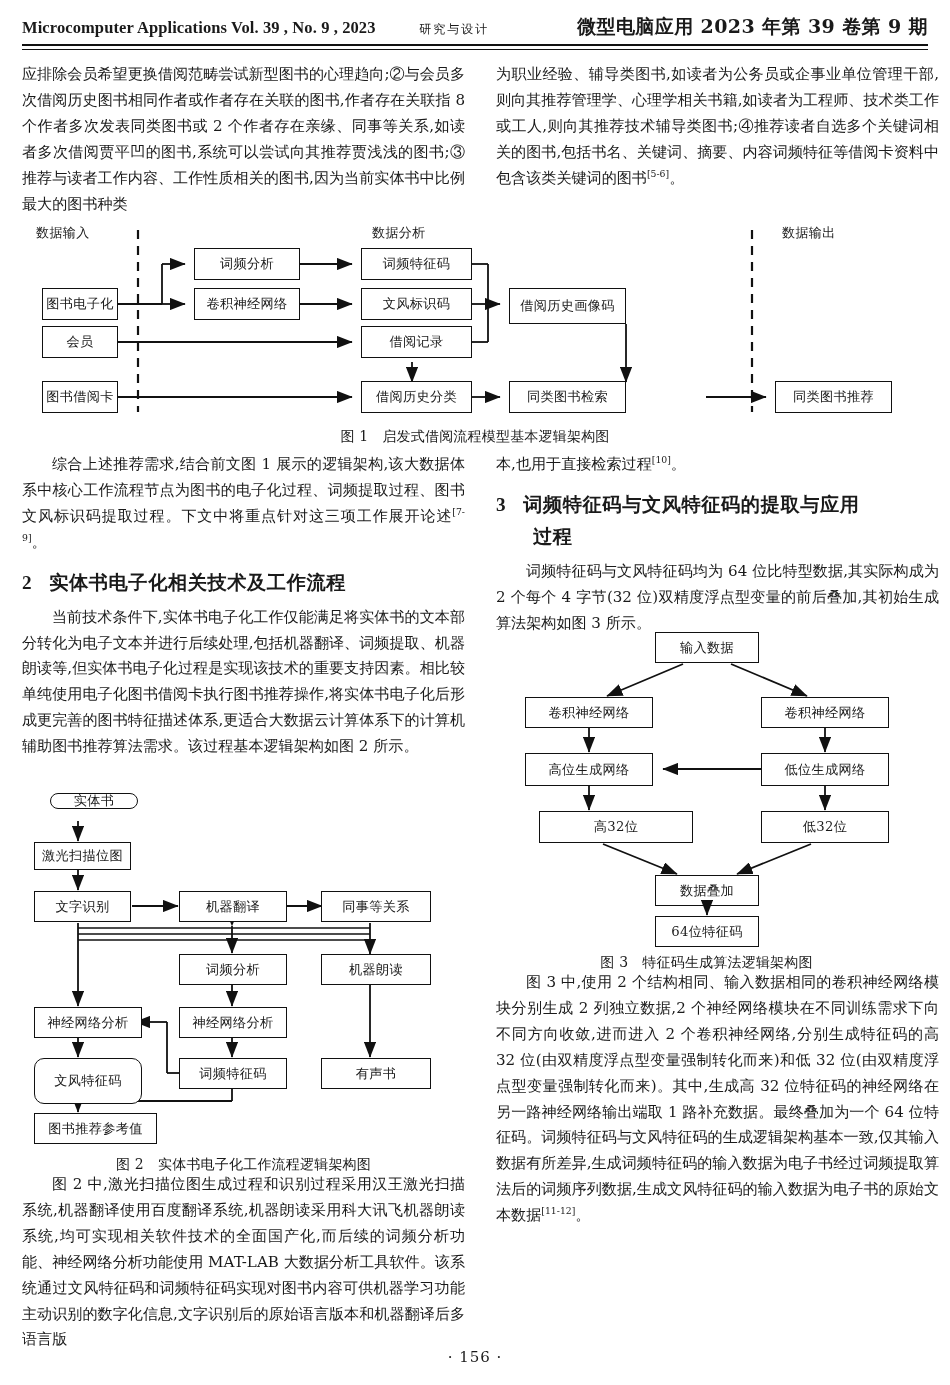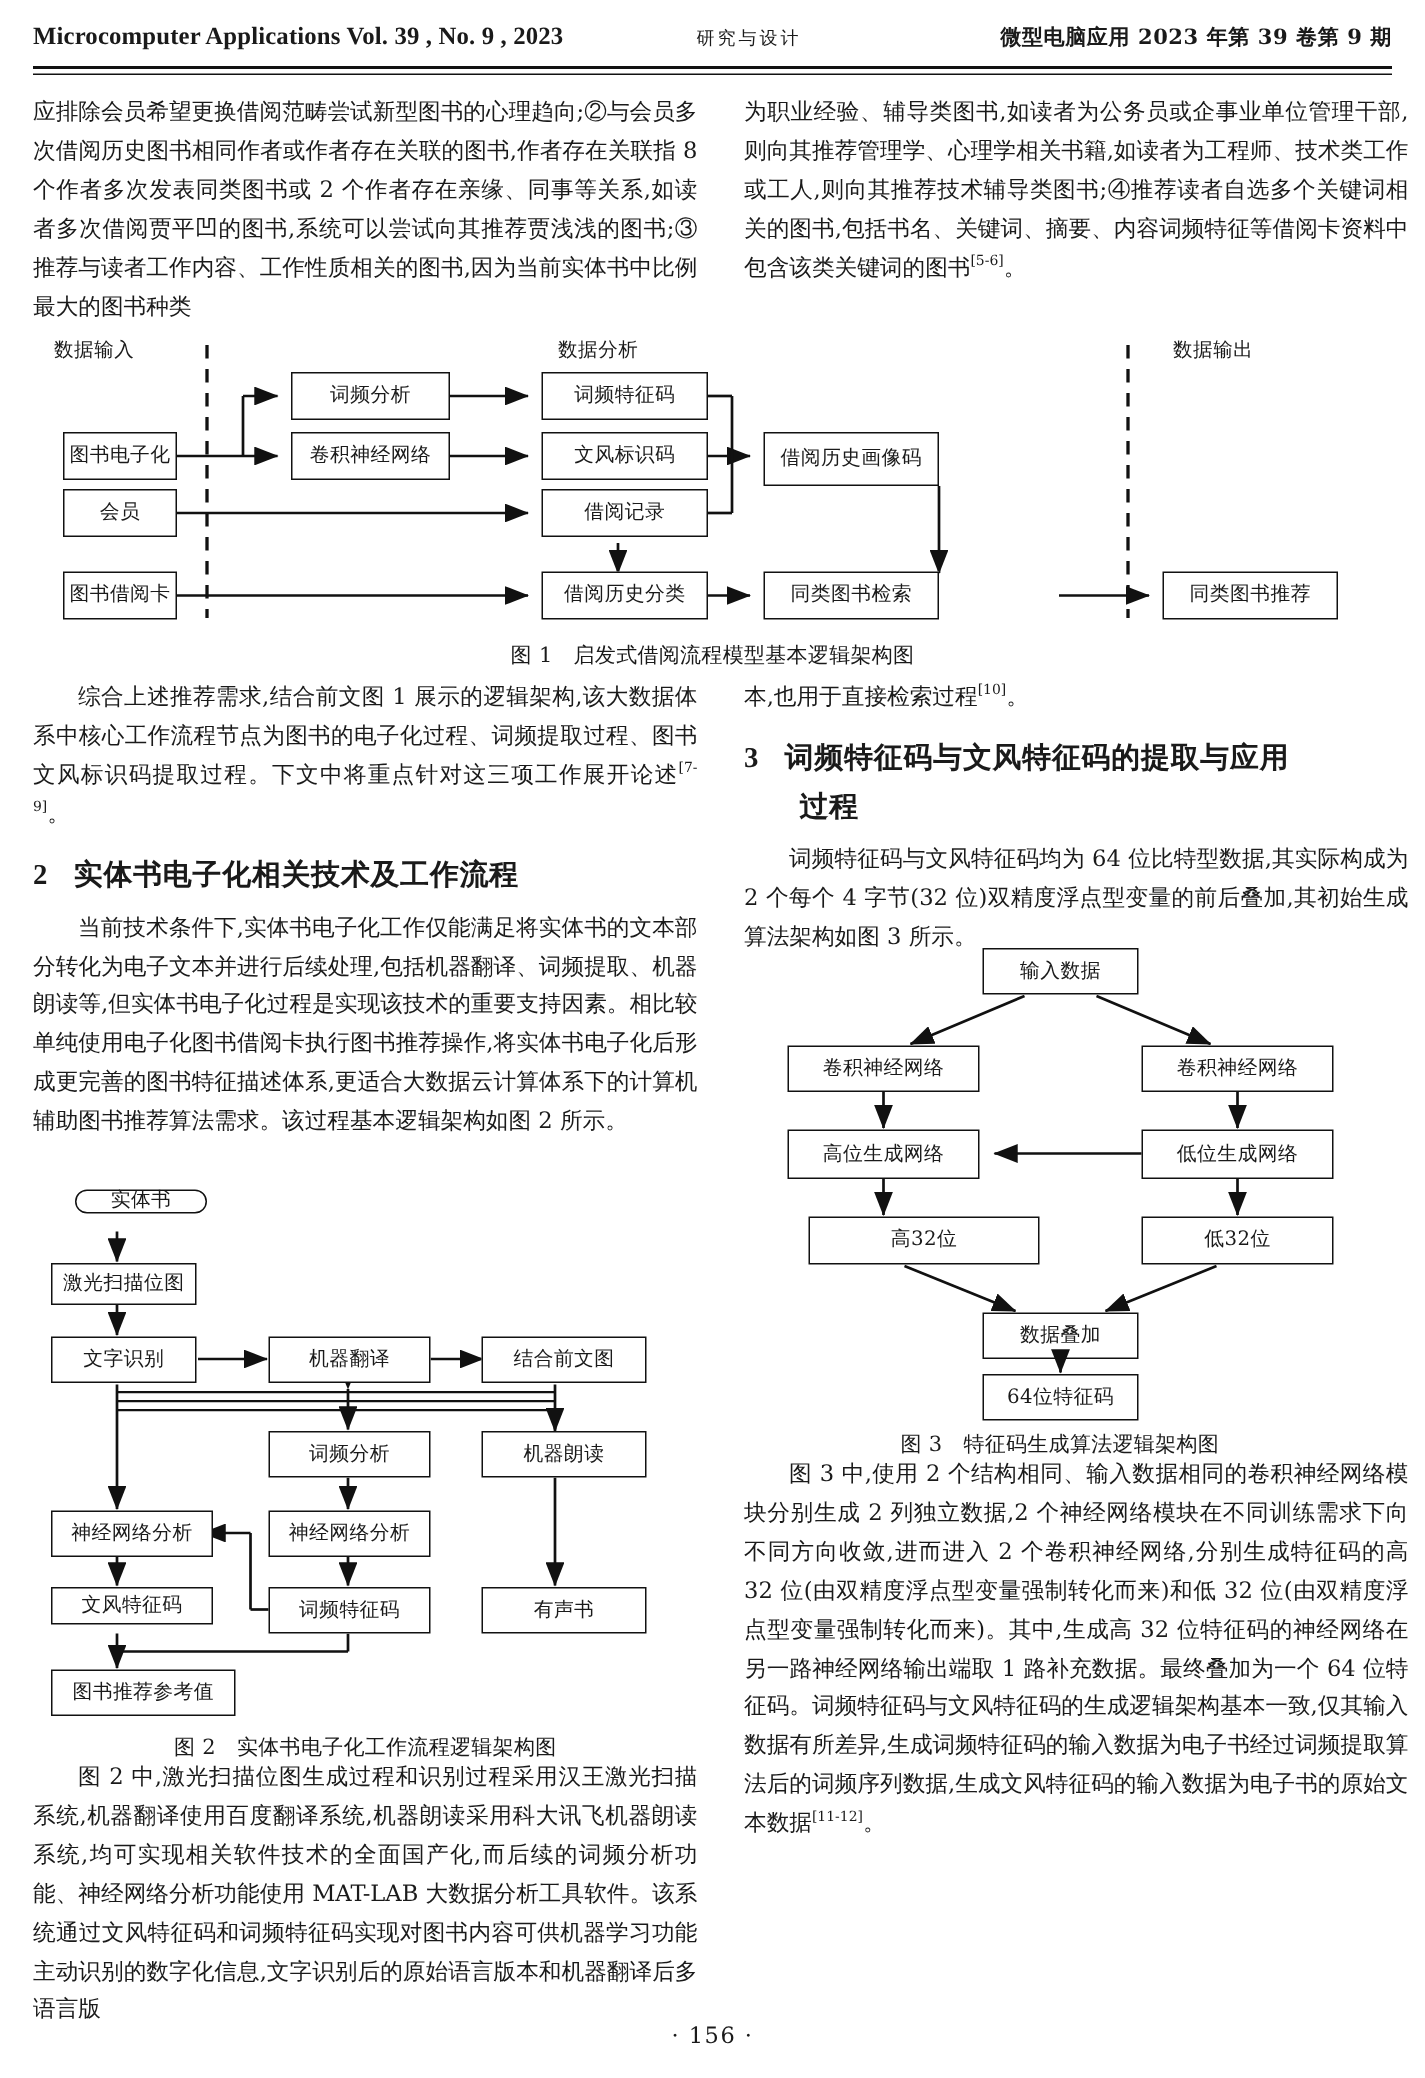--- a/index.html
+++ b/index.html
@@ -24,21 +24,21 @@
     font-weight: bold; font-size: 16.5px; letter-spacing: .1px;
     white-space: nowrap;
   }
   .rh-mid {
     font-family: "DejaVu Serif", serif;
     font-size: 12px; font-weight: 500; letter-spacing: 2px;
     position: relative; left: -22px;
   }
   .rh-right {
     font-family: "DejaVu Serif", serif;
-    font-size: 14px; font-weight: bold; letter-spacing: .4px;
+    font-size: 19px; font-weight: bold; letter-spacing: .4px;
     white-space: nowrap;
   }
   .rule-double {
     position: absolute; left: 22px; top: 44px; width: 906px;
     border-top: 2.4px solid #111; height: 5px;
   }
   .rule-double:after {
     content:""; position:absolute; left:0; top:3.2px; width:100%;
     border-top: 1px solid #111;
   }
@@ -314,29 +314,29 @@
 
     <line x1="210" y1="296" x2="210" y2="308" stroke="#111" stroke-width="1.8"></line>
     <line x1="210" y1="308" x2="56" y2="308" stroke="#111" stroke-width="1.8"></line>
     <line x1="56" y1="296" x2="56" y2="319" stroke="#111" stroke-width="1.8" marker-end="url(#ah2)"></line>
   </svg>
 
   <div class="nodebox" style="left:28px;  top:0px;   width:88px;  height:16px;border-radius:13px;">实体书</div>
   <div class="nodebox" style="left:12px;  top:49px;  width:97px;  height:28px;">激光扫描位图</div>
   <div class="nodebox" style="left:12px;  top:98px;  width:97px;  height:31px;">文字识别</div>
   <div class="nodebox" style="left:157px; top:98px;  width:108px; height:31px;">机器翻译</div>
-  <div class="nodebox" style="left:299px; top:98px;  width:110px; height:31px;">结合前文图</div>
+  <div class="nodebox" style="left:299px; top:98px;  width:110px; height:31px;">同事等关系</div>
 
   <div class="nodebox" style="left:157px; top:161px; width:108px; height:31px;">词频分析</div>
   <div class="nodebox" style="left:299px; top:161px; width:110px; height:31px;">机器朗读</div>
 
   <div class="nodebox" style="left:12px;  top:214px; width:108px; height:31px;">神经网络分析</div>
   <div class="nodebox" style="left:157px; top:214px; width:108px; height:31px;">神经网络分析</div>
 
-  <div class="nodebox" style="left:12px;  top:265px; width:108px; height:25px;">文风特征码</div>
+  <div class="nodebox" style="left:12px;  top:265px; width:108px; height:46px;border-radius:10px;">文风特征码</div>
   <div class="nodebox" style="left:157px; top:265px; width:108px; height:31px;">词频特征码</div>
   <div class="nodebox" style="left:299px; top:265px; width:110px; height:31px;">有声书</div>
 
   <div class="nodebox" style="left:12px;  top:320px; width:123px; height:31px;">图书推荐参考值</div>
 </div>
 
 <div style="position:absolute; left:22px; top:1152px; width:443px;">
   <p class="figcap"><span>图 2</span><span class="gap"></span><span>实体书电子化工作流程逻辑架构图</span></p>
 </div>
 

